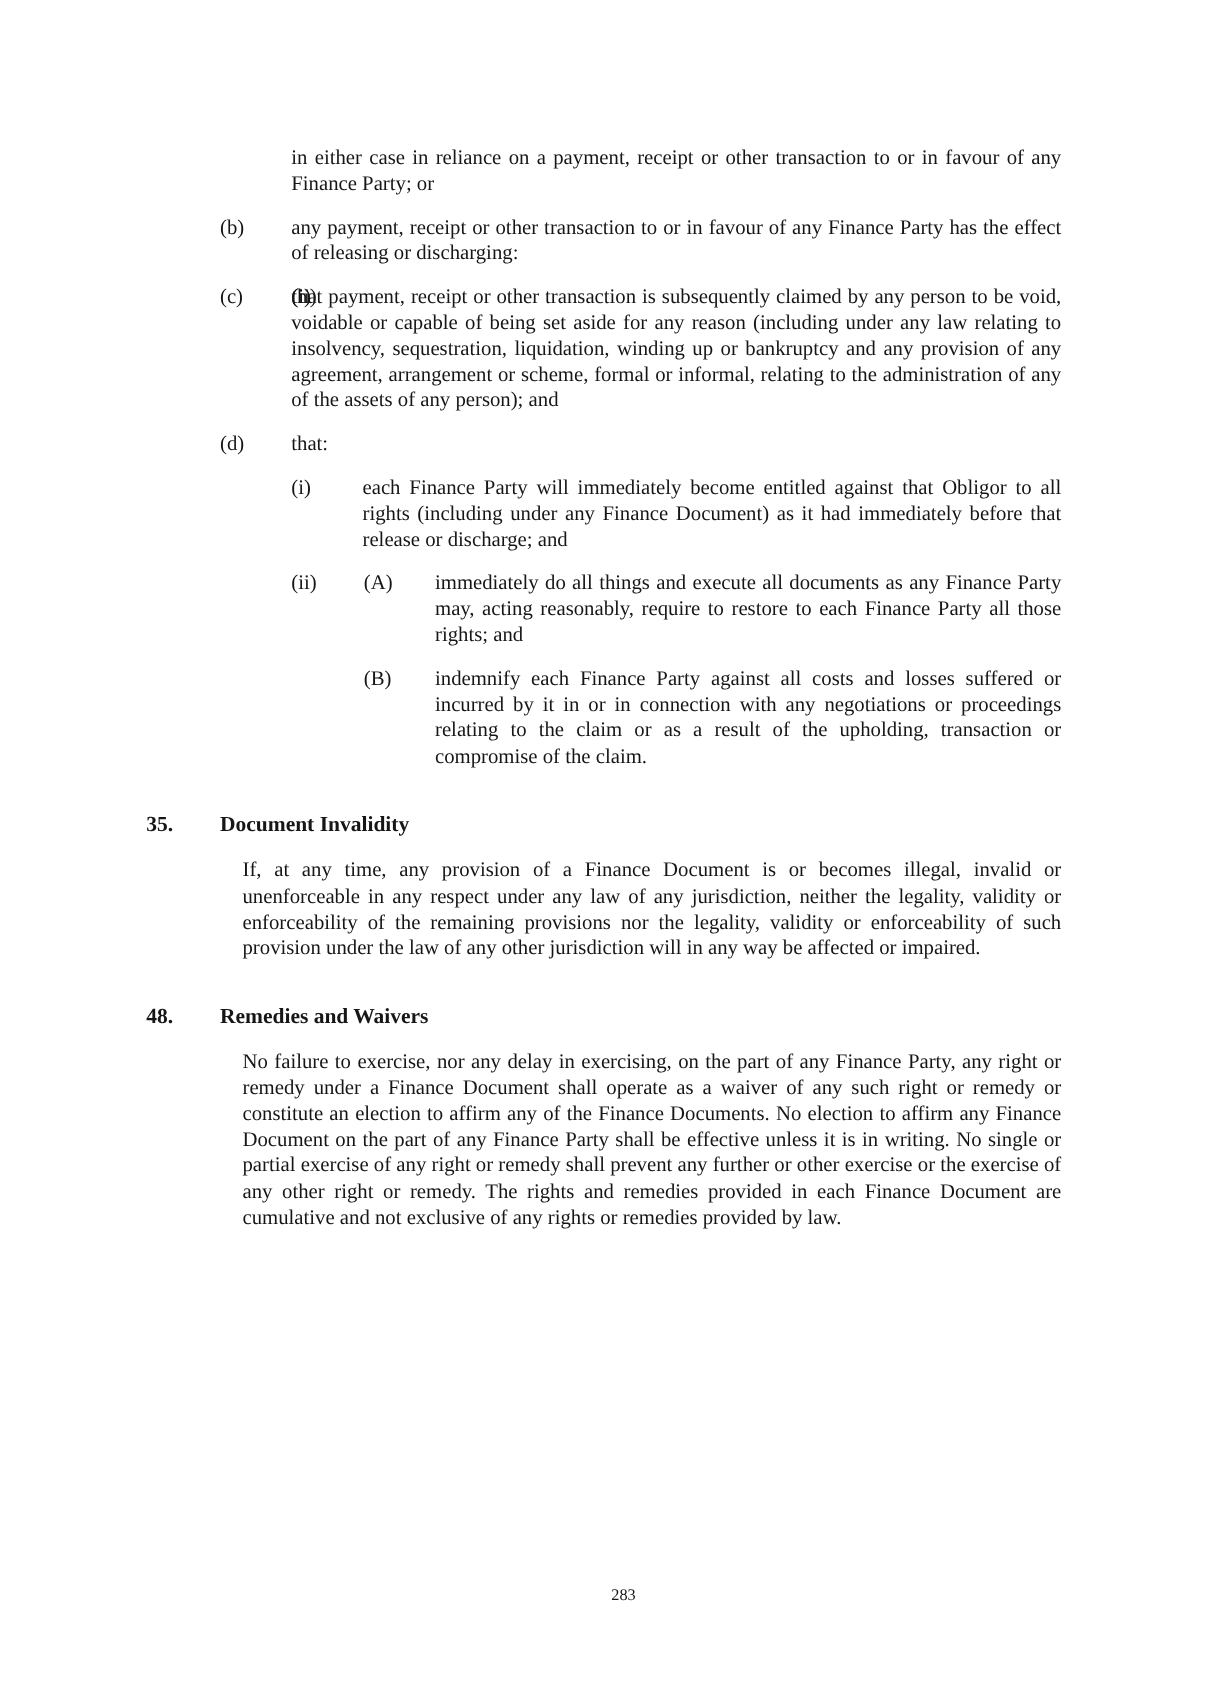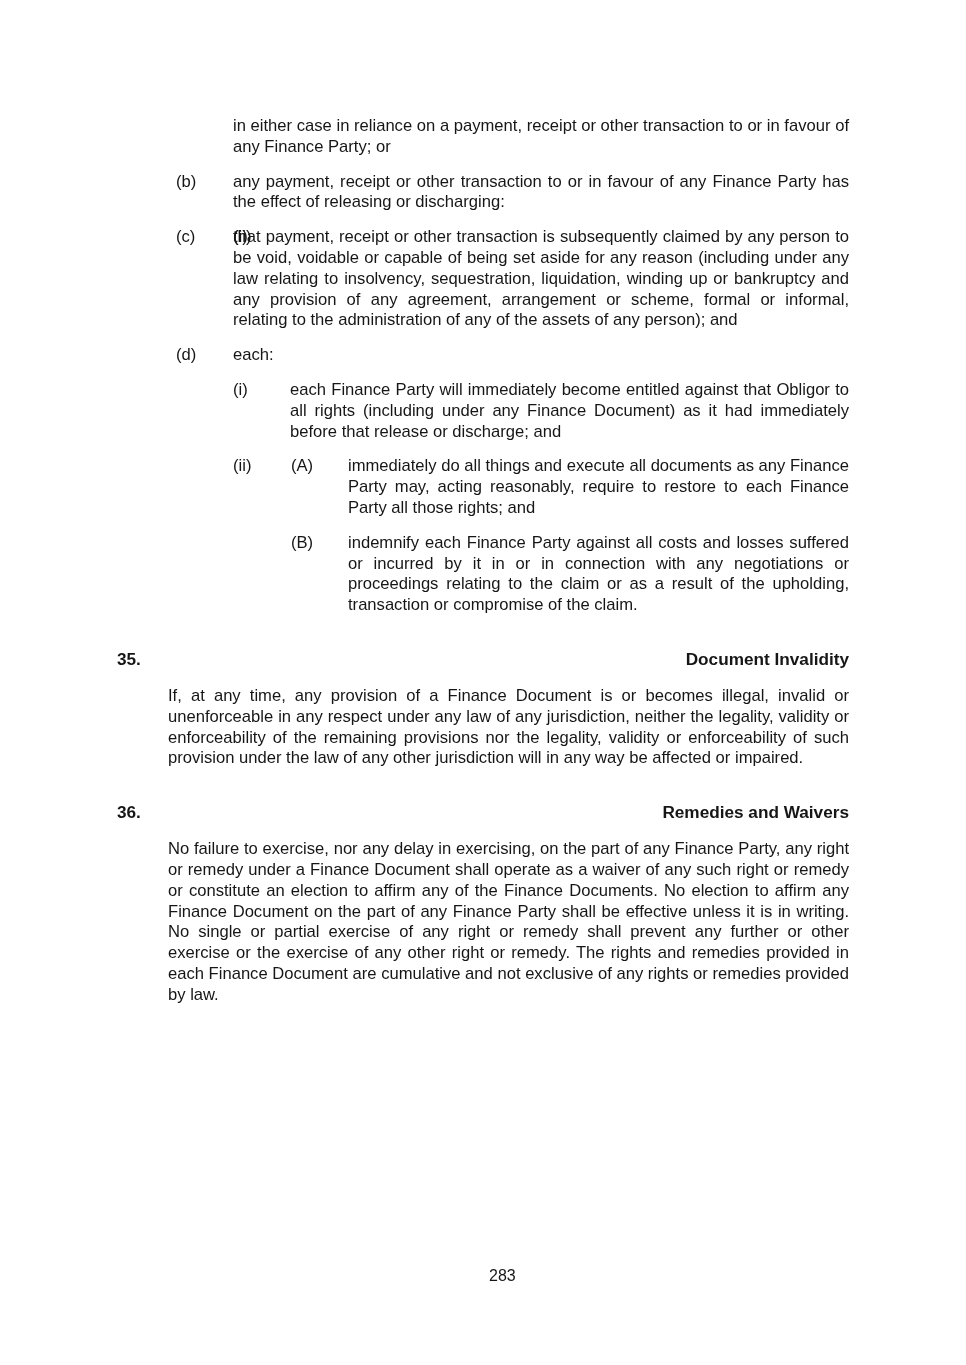--- a/index.html
+++ b/index.html
@@ -5,66 +5,66 @@
   html, body {
     margin: 0;
     padding: 0;
     background: #ffffff;
   }
   .page {
     position: relative;
     width: 966px;
     height: 1365px;
     background: #ffffff;
-    font-family: Liberation Sans, sans-serif;
+    font-family: Liberation Serif, serif;
     font-size: 16.6px;
     line-height: 20.8px;
     color: #161616;
     overflow: hidden;
   }
   .content {
     position: absolute;
     top: 116px;
     left: 117px;
     width: 732px;
   }
   .block {
     margin: 0 0 14px 0;
     text-align: justify;
     position: relative;
   }
   
-  .t1 { margin-left: 51px; }   
+  .t1 { margin-left: 77px; }   
   .t2 { margin-left: 116px; }  
   .t3 { margin-left: 173px; }  
   .t4 { margin-left: 231px; }  
   .marker {
     position: absolute;
     left: -57px;
     top: 0;
     text-align: left;
   }
   .heading {
     position: relative;
     margin: 33px 0 16px 59px;
     font-size: 17.2px;
     font-weight: bold;
-    text-align: right;
+    text-align: left;
     line-height: 21px;
   }
   .sec-num {
     position: absolute;
     left: -59px;
     top: 0;
   }
   .page-number {
     position: absolute;
     top: 1266px;
     left: 489px;
-    font-size: 16px;
+    font-size: 13px;
     color: #161616;
   }
 </style>
 </head>
 <body>
 
 <div class="page">
   <main class="content">
 
     <p class="block t2">
@@ -87,21 +87,21 @@
     <p class="block t2">
       <span class="marker">(c)</span>
       <span>that payment, receipt or other transaction is subsequently claimed by any person to be void, voidable or capable of being set aside for any reason (including under any law relating to insolvency, sequestration, liquidation, winding up or bankruptcy and any provision of any agreement, arrangement or scheme, formal or informal, relating to the administration of any of the assets of any person); and</span>
     </p>
 
     <p class="block t2">
       <span class="marker">(d)</span>
     </p>
 
     <p class="block t2">
-      <span>each:</span>
+      <span>that:</span>
     </p>
 
     <p class="block t3">
       <span class="marker">(i)</span>
       <span>each Finance Party will immediately become entitled against that Obligor to all rights (including under any Finance Document) as it had immediately before that release or discharge; and</span>
     </p>
 
     <p class="block t3">
       <span class="marker">(ii)</span>
     </p>
@@ -119,21 +119,21 @@
     <h2 class="heading">
       <span class="sec-num">35.</span>
       <span>Document Invalidity</span>
     </h2>
 
     <p class="block t1">
       <span>If, at any time, any provision of a Finance Document is or becomes illegal, invalid or unenforceable in any respect under any law of any jurisdiction, neither the legality, validity or enforceability of the remaining provisions nor the legality, validity or enforceability of such provision under the law of any other jurisdiction will in any way be affected or impaired.</span>
     </p>
 
     <h2 class="heading">
-      <span class="sec-num">36.</span>
+      <span class="sec-num">48.</span>
       <span>Remedies and Waivers</span>
     </h2>
 
     <p class="block t1">
       <span>No failure to exercise, nor any delay in exercising, on the part of any Finance Party, any right or remedy under a Finance Document shall operate as a waiver of any such right or remedy or constitute an election to affirm any of the Finance Documents.  No election to affirm any Finance Document on the part of any Finance Party shall be effective unless it is in writing.  No single or partial exercise of any right or remedy shall prevent any further or other exercise or the exercise of any other right or remedy.  The rights and remedies provided in each Finance Document are cumulative and not exclusive of any rights or remedies provided by law.</span>
     </p>
 
   </main>
 
   <footer class="page-number">283</footer>

